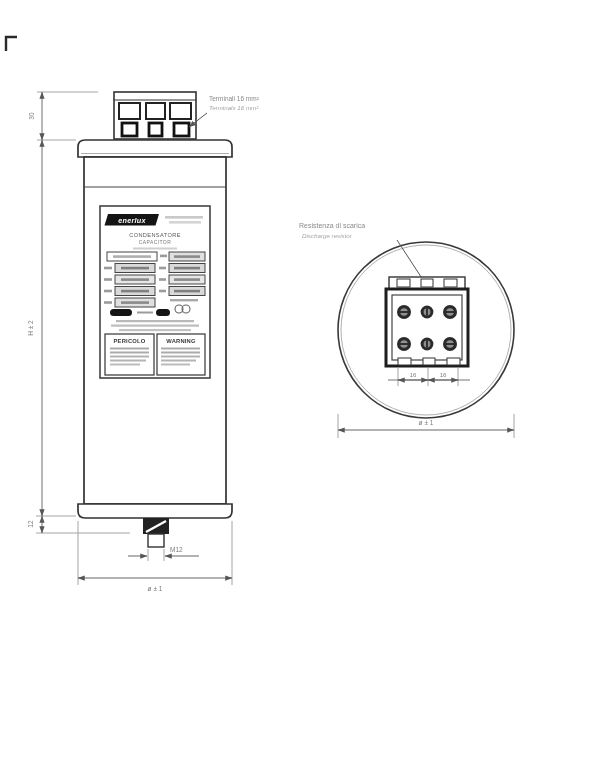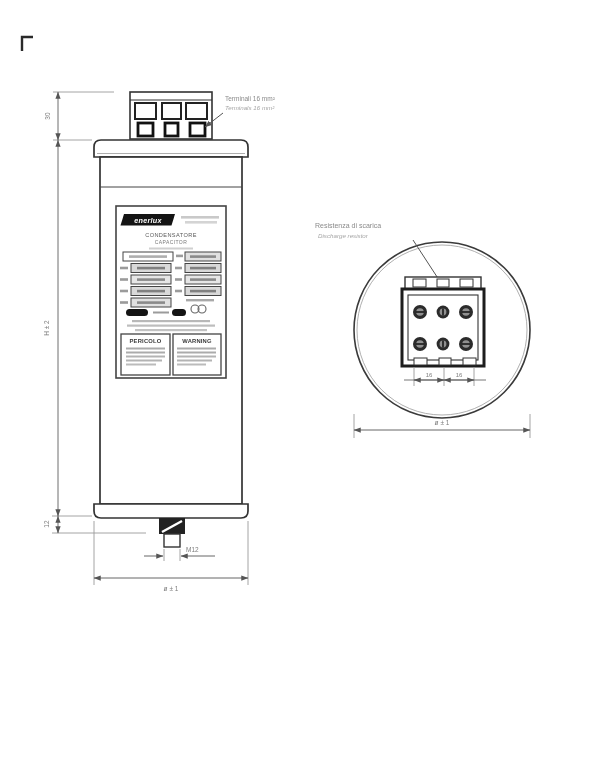--- a/index.html
+++ b/index.html
@@ -1,17 +1,17 @@
 <!DOCTYPE html>
 <html><head>
 <meta charset="utf-8">
 <style>
   html,body{margin:0;padding:0;background:#ffffff;}
   .sheet{position:relative;width:536px;height:780px;background:#ffffff;overflow:hidden;
-         font-family:"Liberation Sans", sans-serif;margin-left:16px;}
+         font-family:"Liberation Sans", sans-serif;}
   svg text{font-family:"Liberation Sans", sans-serif;}
   .t-note{font-size:6.5px;fill:#8a8a8a;}
   .t-note-en{font-size:6.2px;fill:#a5a5a5;font-style:italic;}
   .t-dim{font-size:6.5px;fill:#7d7d7d;}
   .t-dim-sm{font-size:6px;fill:#7d7d7d;}
   .t-brand{font-size:7.2px;fill:#ffffff;font-style:italic;font-weight:bold;letter-spacing:.3px;}
   .t-plate{font-size:5.6px;fill:#5a5a5a;letter-spacing:.4px;}
   .t-plate2{font-size:5px;fill:#7a7a7a;letter-spacing:.4px;}
   .t-warn{font-size:5.8px;fill:#3a3a3a;font-weight:bold;letter-spacing:.2px;}
 </style>

